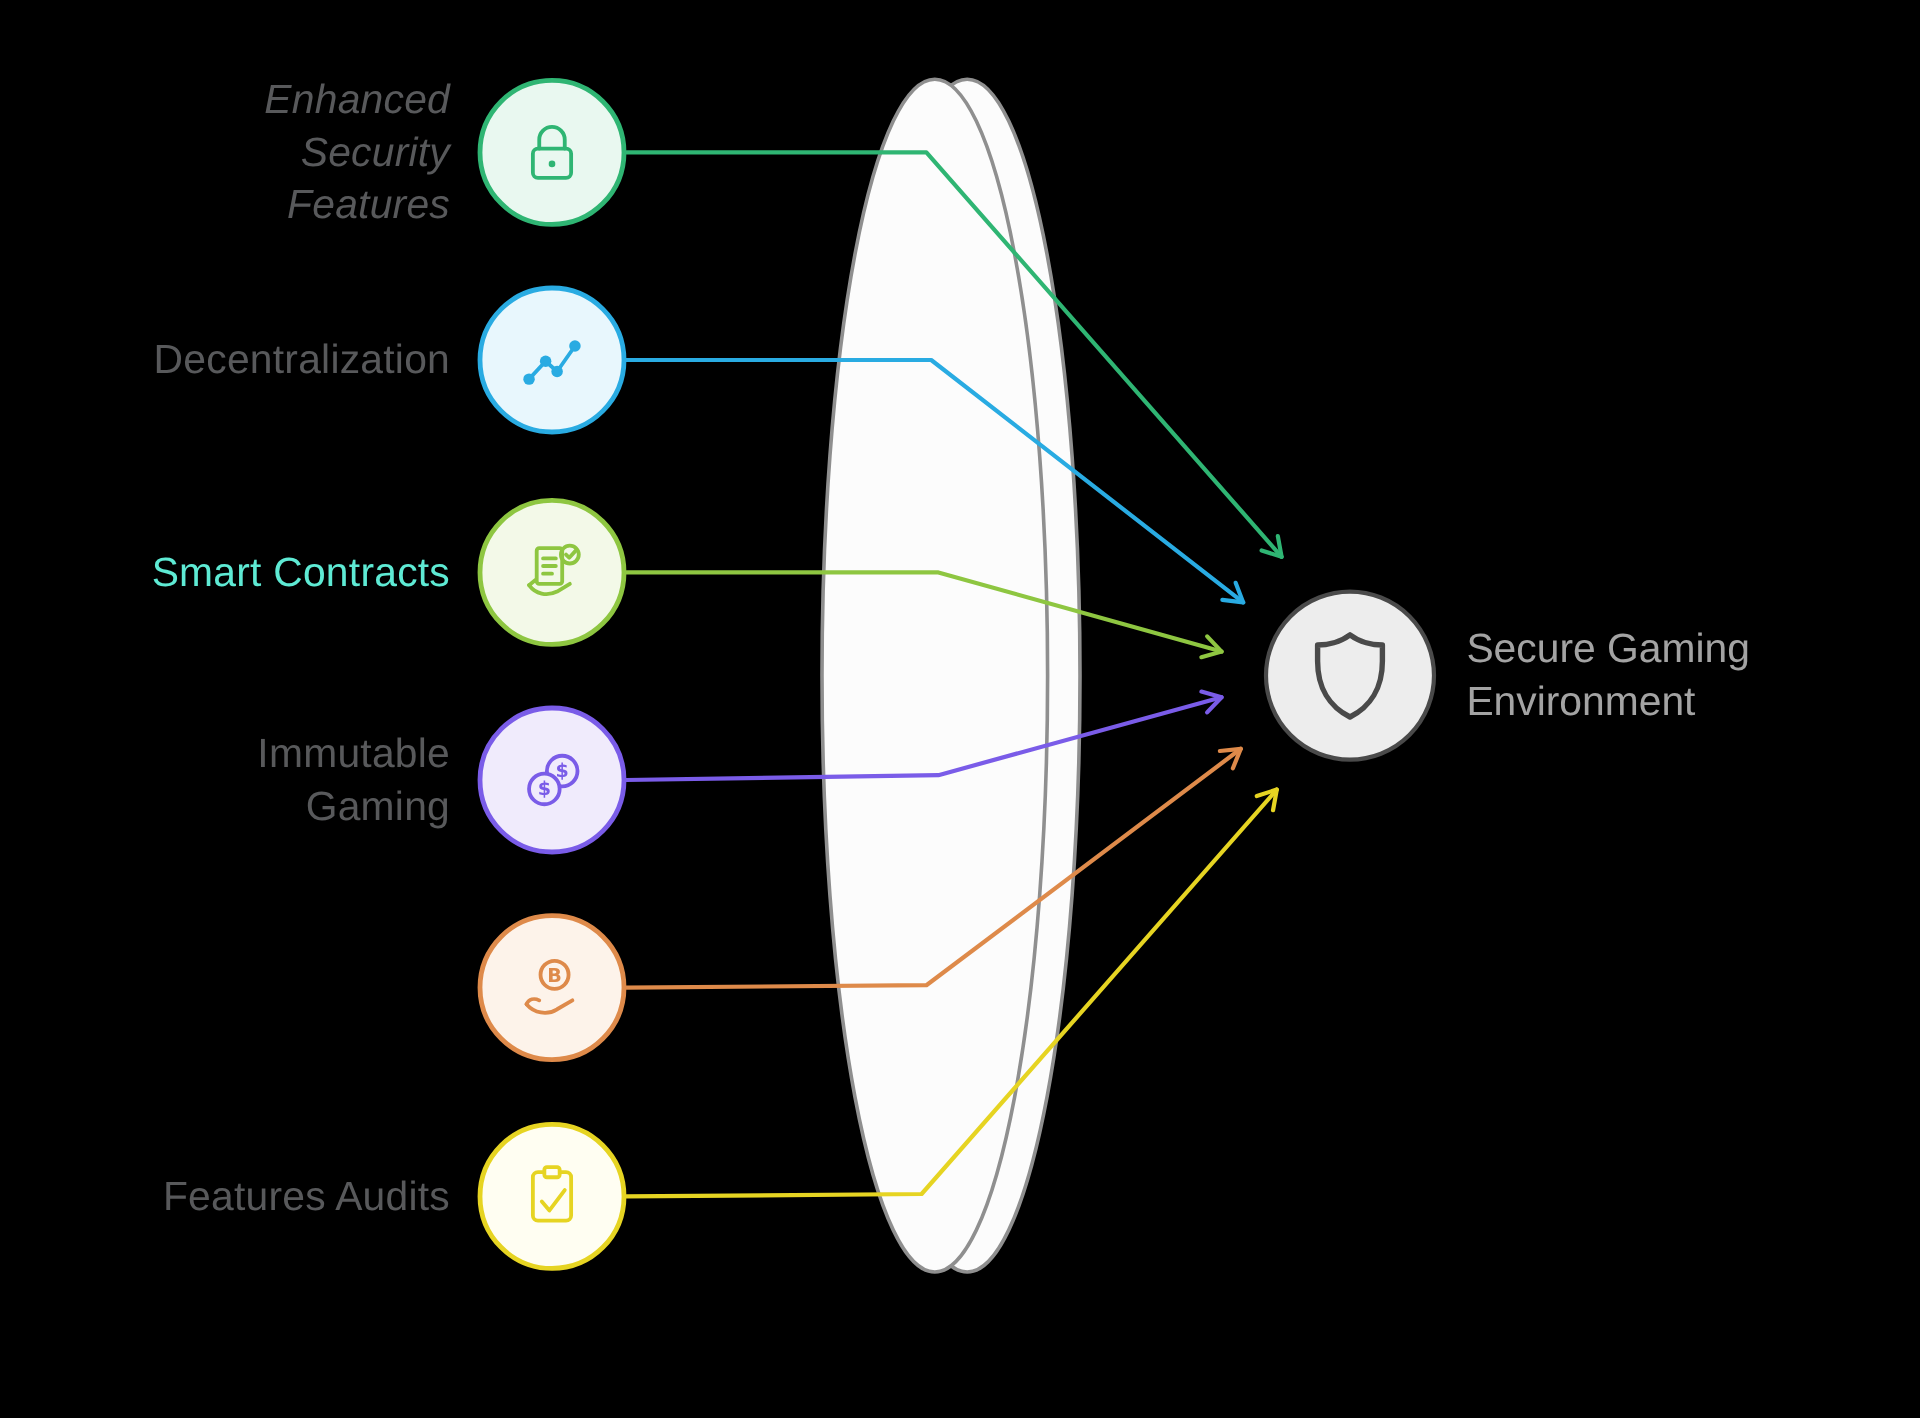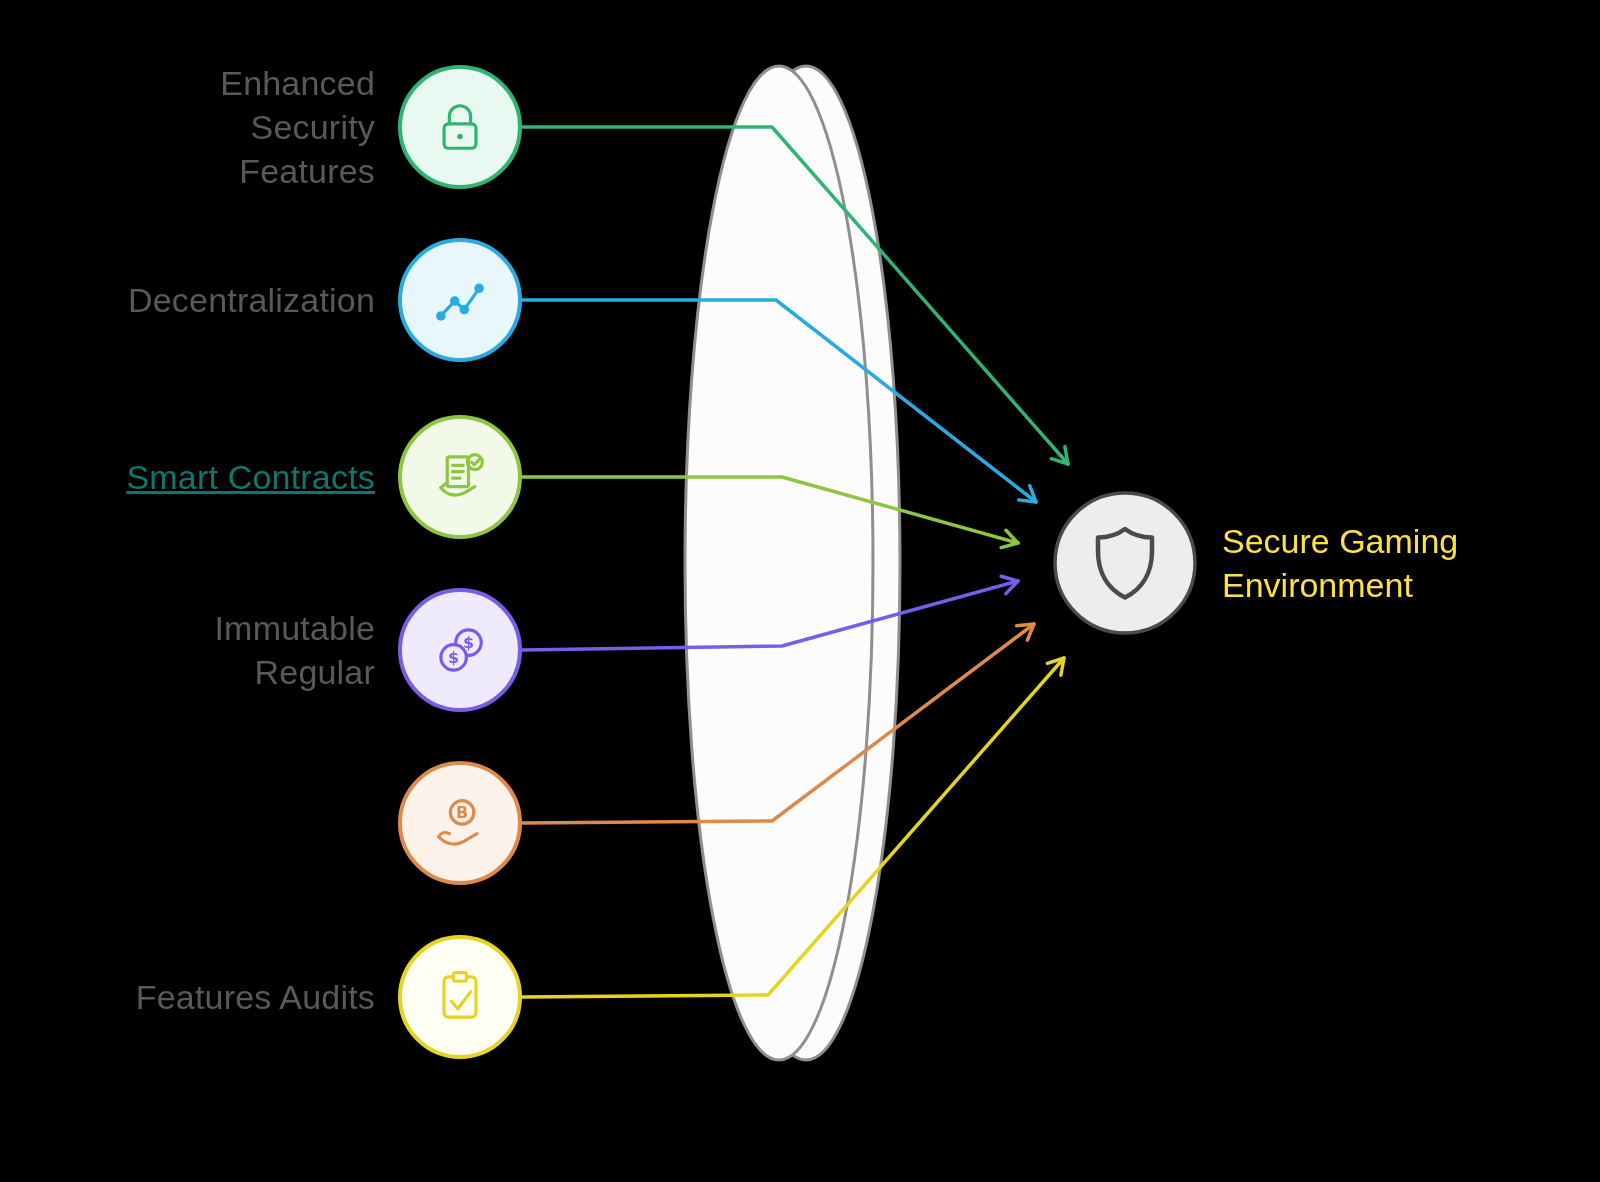--- a/index.html
+++ b/index.html
@@ -61,21 +61,21 @@
         <path d="M-15 -9 L0 0 L-15 9" transform="translate(1064,658) rotate(-48.7)" style="stroke: rgb(230, 212, 34);"></path>
       </g>
     </g>
 
     <g>
       <circle cx="1125" cy="563" r="70" stroke-width="3.5" style="fill: rgb(237, 237, 237); stroke: rgb(74, 74, 74);"></circle>
       <path d="M1125 529 C1133 535 1144 537.5 1152 537.5 L1152 551 C1152 573 1142 589 1125 597.5 C1108 589 1098 573 1098 551 L1098 537.5 C1106 537.5 1117 535 1125 529 Z" fill="none" stroke-width="4.5" stroke-linejoin="round" style="stroke: rgb(74, 74, 74);"></path>
     </g>
   </svg>
 
-  <div class="item-label" style="top: 61px; color: rgb(88, 89, 91);">Enhanced
+  <div class="item-label" style="top: 61px; color: rgb(88, 89, 91); font-style: italic;">Enhanced
 Security
 Features</div>
   <div class="item-circle" style="left: 398px; top: 65px; border-color: rgb(47, 181, 115); background-color: rgb(233, 248, 240); color: rgb(47, 181, 115);">
     <svg class="icon" width="68" height="68" viewBox="0 0 64 64">
       <path d="M22 29 v-7 a10 10 0 0 1 20 0 v7"></path>
       <rect x="17" y="29" width="30" height="23" rx="4"></rect>
       <circle cx="32" cy="41" r="2.6" fill="currentColor" stroke="none"></circle>
     </svg>
   </div>
 
@@ -83,34 +83,34 @@
   <div class="item-circle" style="left: 398px; top: 238px; border-color: rgb(41, 171, 226); background-color: rgb(232, 247, 253); color: rgb(41, 171, 226);">
     <svg class="icon" width="68" height="68" viewBox="0 0 64 64">
       <polyline points="14,47 27,33 36,41 50,21"></polyline>
       <circle cx="14" cy="47" r="4.5" fill="currentColor" stroke="none"></circle>
       <circle cx="27" cy="33" r="4.5" fill="currentColor" stroke="none"></circle>
       <circle cx="36" cy="41" r="4.5" fill="currentColor" stroke="none"></circle>
       <circle cx="50" cy="21" r="4.5" fill="currentColor" stroke="none"></circle>
     </svg>
   </div>
 
-  <div class="item-label" style="top: 455px; color: #0f766e; text-decoration: underline;">Smart Contracts</div>
+  <div class="item-label" style="top: 455px; color: #5eead4;">Smart Contracts</div>
   <div class="item-circle" style="left: 398px; top: 415px; border-color: rgb(142, 198, 65); background-color: rgb(243, 249, 232); color: rgb(142, 198, 65);">
     <svg class="icon" width="68" height="68" viewBox="0 0 64 64">
       <rect x="20" y="13" width="20" height="28" rx="2"></rect>
       <path d="M25 21 h10 M25 27 h10 M25 33 h7"></path>
       <circle cx="46" cy="18" r="7"></circle>
       <path d="M43 18 l2.5 2.5 L51 14.5"></path>
       <path d="M14 42 c5 7 14 9 22 5 l10 -6"></path>
       <path d="M14 42 l5 -4"></path>
     </svg>
   </div>
 
   <div class="item-label" style="top: 606px; color: rgb(88, 89, 91);">Immutable
-Regular</div>
+Gaming</div>
   <div class="item-circle" style="left: 398px; top: 588px; border-color: rgb(122, 92, 232); background-color: rgb(240, 235, 252); color: rgb(122, 92, 232);">
     <svg class="icon" width="68" height="68" viewBox="0 0 64 64">
       <circle cx="40" cy="25" r="12"></circle>
       <text x="40" y="30" font-size="15" text-anchor="middle" fill="currentColor" stroke="none" font-family="DejaVu Sans, sans-serif" font-weight="bold">$</text>
       <circle cx="26" cy="39" r="12" style="fill: rgb(240, 235, 252);"></circle>
       <text x="26" y="44" font-size="15" text-anchor="middle" fill="currentColor" stroke="none" font-family="DejaVu Sans, sans-serif" font-weight="bold">$</text>
     </svg>
   </div>
 
   <div class="item-circle" style="left: 398px; top: 761px; border-color: rgb(222, 138, 74); background-color: rgb(253, 243, 234); color: rgb(222, 138, 74);">
@@ -124,16 +124,16 @@
 
   <div class="item-label" style="top: 975px; color: rgb(88, 89, 91);">Features Audits</div>
   <div class="item-circle" style="left: 398px; top: 935px; border-color: rgb(230, 212, 34); background-color: rgb(255, 254, 242); color: rgb(230, 212, 34);">
     <svg class="icon" width="68" height="68" viewBox="0 0 64 64">
       <rect x="17" y="13" width="30" height="38" rx="4"></rect>
       <rect x="26" y="9" width="12" height="8" rx="2" style="fill: rgb(255, 254, 242);"></rect>
       <polyline points="24,36 30,43 42,27"></polyline>
     </svg>
   </div>
 
-  <div class="target-label" style="top: 519px; color: #fde047;">Secure Gaming
+  <div class="target-label" style="top: 519px; color: #a3a3a3;">Secure Gaming
 Environment</div>
 
 </div>
 
 </body></html>

